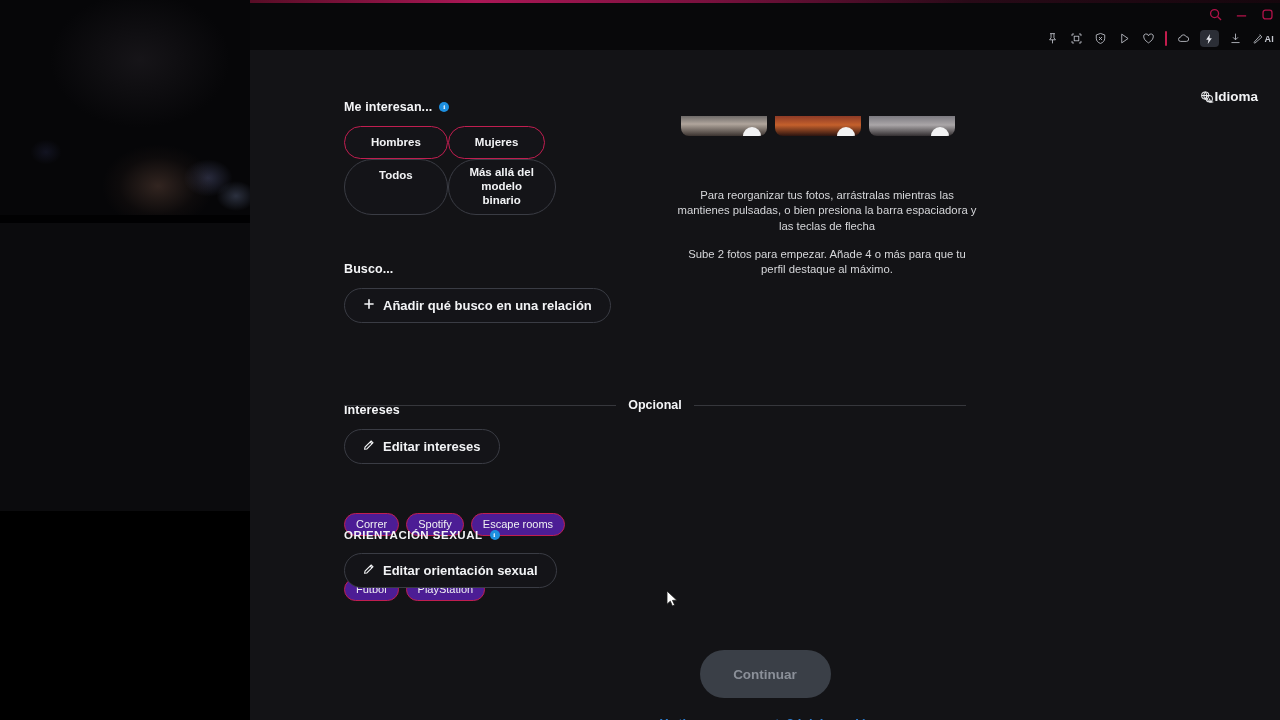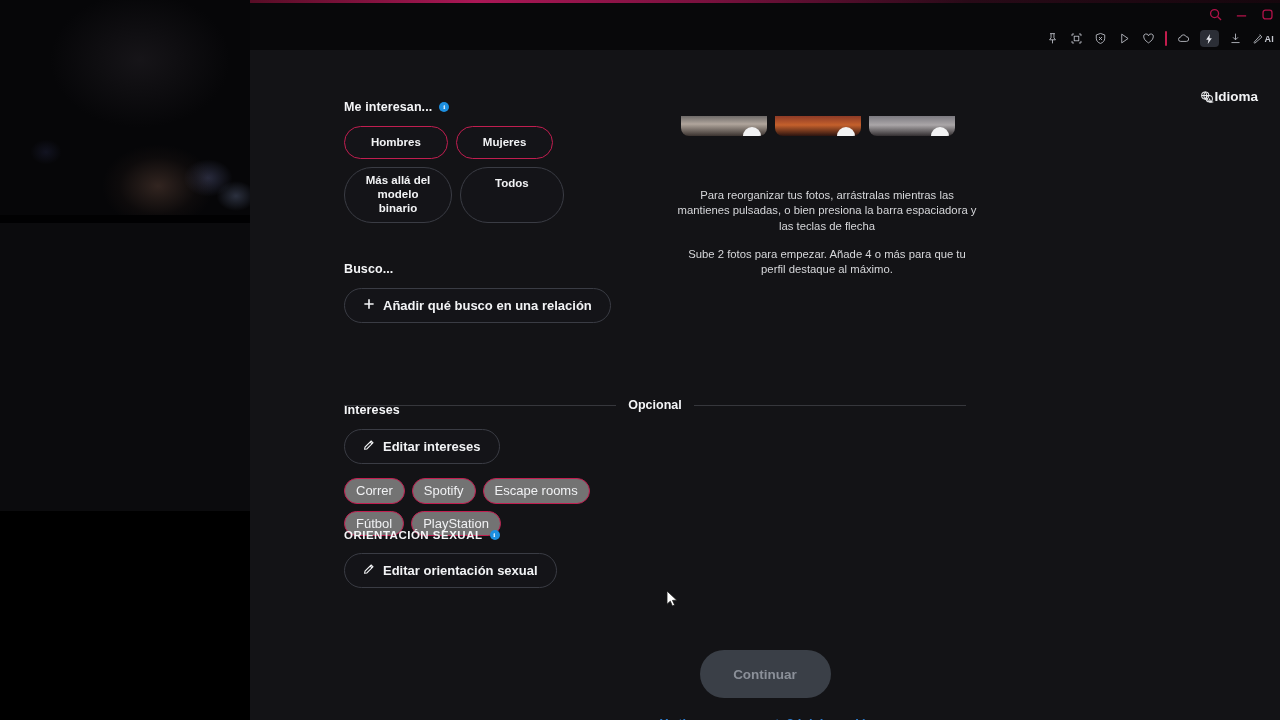--- a/index.html
+++ b/index.html
@@ -91,42 +91,42 @@
   }
   .sec-label.caps{ letter-spacing:.5px; font-size:11.5px; }
   .info-dot{
     width:10px;height:10px;border-radius:50%;
     background:#1d8fe0; color:#fff; font-size:7px; font-weight:700;
     display:flex;align-items:center;justify-content:center; cursor:pointer;
     font-family:"Liberation Serif", serif;
   }
 
   
-  .chip-row{ display:flex; flex-wrap:wrap; gap:8px; }
+  .chip-row{ display:flex; flex-wrap:wrap; }
   .pill{
     border:1.3px solid #3a3c44; background:#141418; color:#f2f3f5;
     border-radius:999px; font-size:11.5px; font-weight:700;
     padding:9px 16px; line-height:1.15; text-align:center; cursor:pointer;
     white-space:nowrap;
   }
   .pill.two-line{ white-space:normal; padding:6px 14px; line-height:1.2; }
   .pill.selected{ border-color:#c11e50; }
   .pill.wide{ padding:9px 26px; }
 
   .btn-outline{
     display:inline-flex; align-items:center; gap:8px;
     border:1.3px solid #3a3c44; background:#141418; color:#f2f3f5;
     border-radius:999px; font-size:13px; font-weight:700;
     padding:9px 18px; cursor:pointer; white-space:nowrap;
   }
 
   .tag{
-    border:1.3px solid #c11e50; background:#737373; color:#f0f1f3;
-    border-radius:999px; font-size:13px; font-weight:400;
-    padding:4px 11px; line-height:1.2; white-space:nowrap; cursor:pointer;
+    border:1.3px solid #c11e50; background:#4c1d95; color:#f0f1f3;
+    border-radius:999px; font-size:11px; font-weight:400;
+    padding:4px 11px; line-height:1.2; white-space:nowrap; cursor:pointer;margin-top:35px;
   }
   .tag-row{ display:flex; flex-wrap:wrap; gap:7px; max-width:250px; }
 
   
   .photo-strip{
     position:absolute; left:0; top:0; width:310px; height:22px; overflow:hidden;
   }
   .photo-cell{
     position:absolute; bottom:2px; width:86px; height:20px; border-radius:0 0 8px 8px;
     overflow:hidden;
@@ -277,22 +277,22 @@
 
         <div style="position:absolute; left:0; top:-16px;">
           <div class="sec-label">
             <span>Me interesan...</span>
             <span class="info-dot">i</span>
           </div>
 
           <div class="chip-row" style="margin-top:12px; width:250px;">
             <div class="pill selected wide">Hombres</div>
             <div class="pill selected wide">Mujeres</div>
+            <div class="pill wide" style="padding-left:34px;padding-right:34px;">Todos</div>
             <div class="pill two-line" style="width:108px;">Más allá del<br>modelo binario</div>
-            <div class="pill wide" style="padding-left:34px;padding-right:34px;">Todos</div>
           </div>
         </div>
 
         <div style="position:absolute; left:0; top:146px;">
           <div class="sec-label">Busco...</div>
           <div class="btn-outline" style="margin-top:12px;">
             <span>
               <svg viewBox="0 0 14 14" width="12" height="12" fill="none" stroke="#f2f3f5" stroke-width="1.9">
                 <path d="M7 1.6v10.8M1.6 7h10.8"></path>
               </svg>

